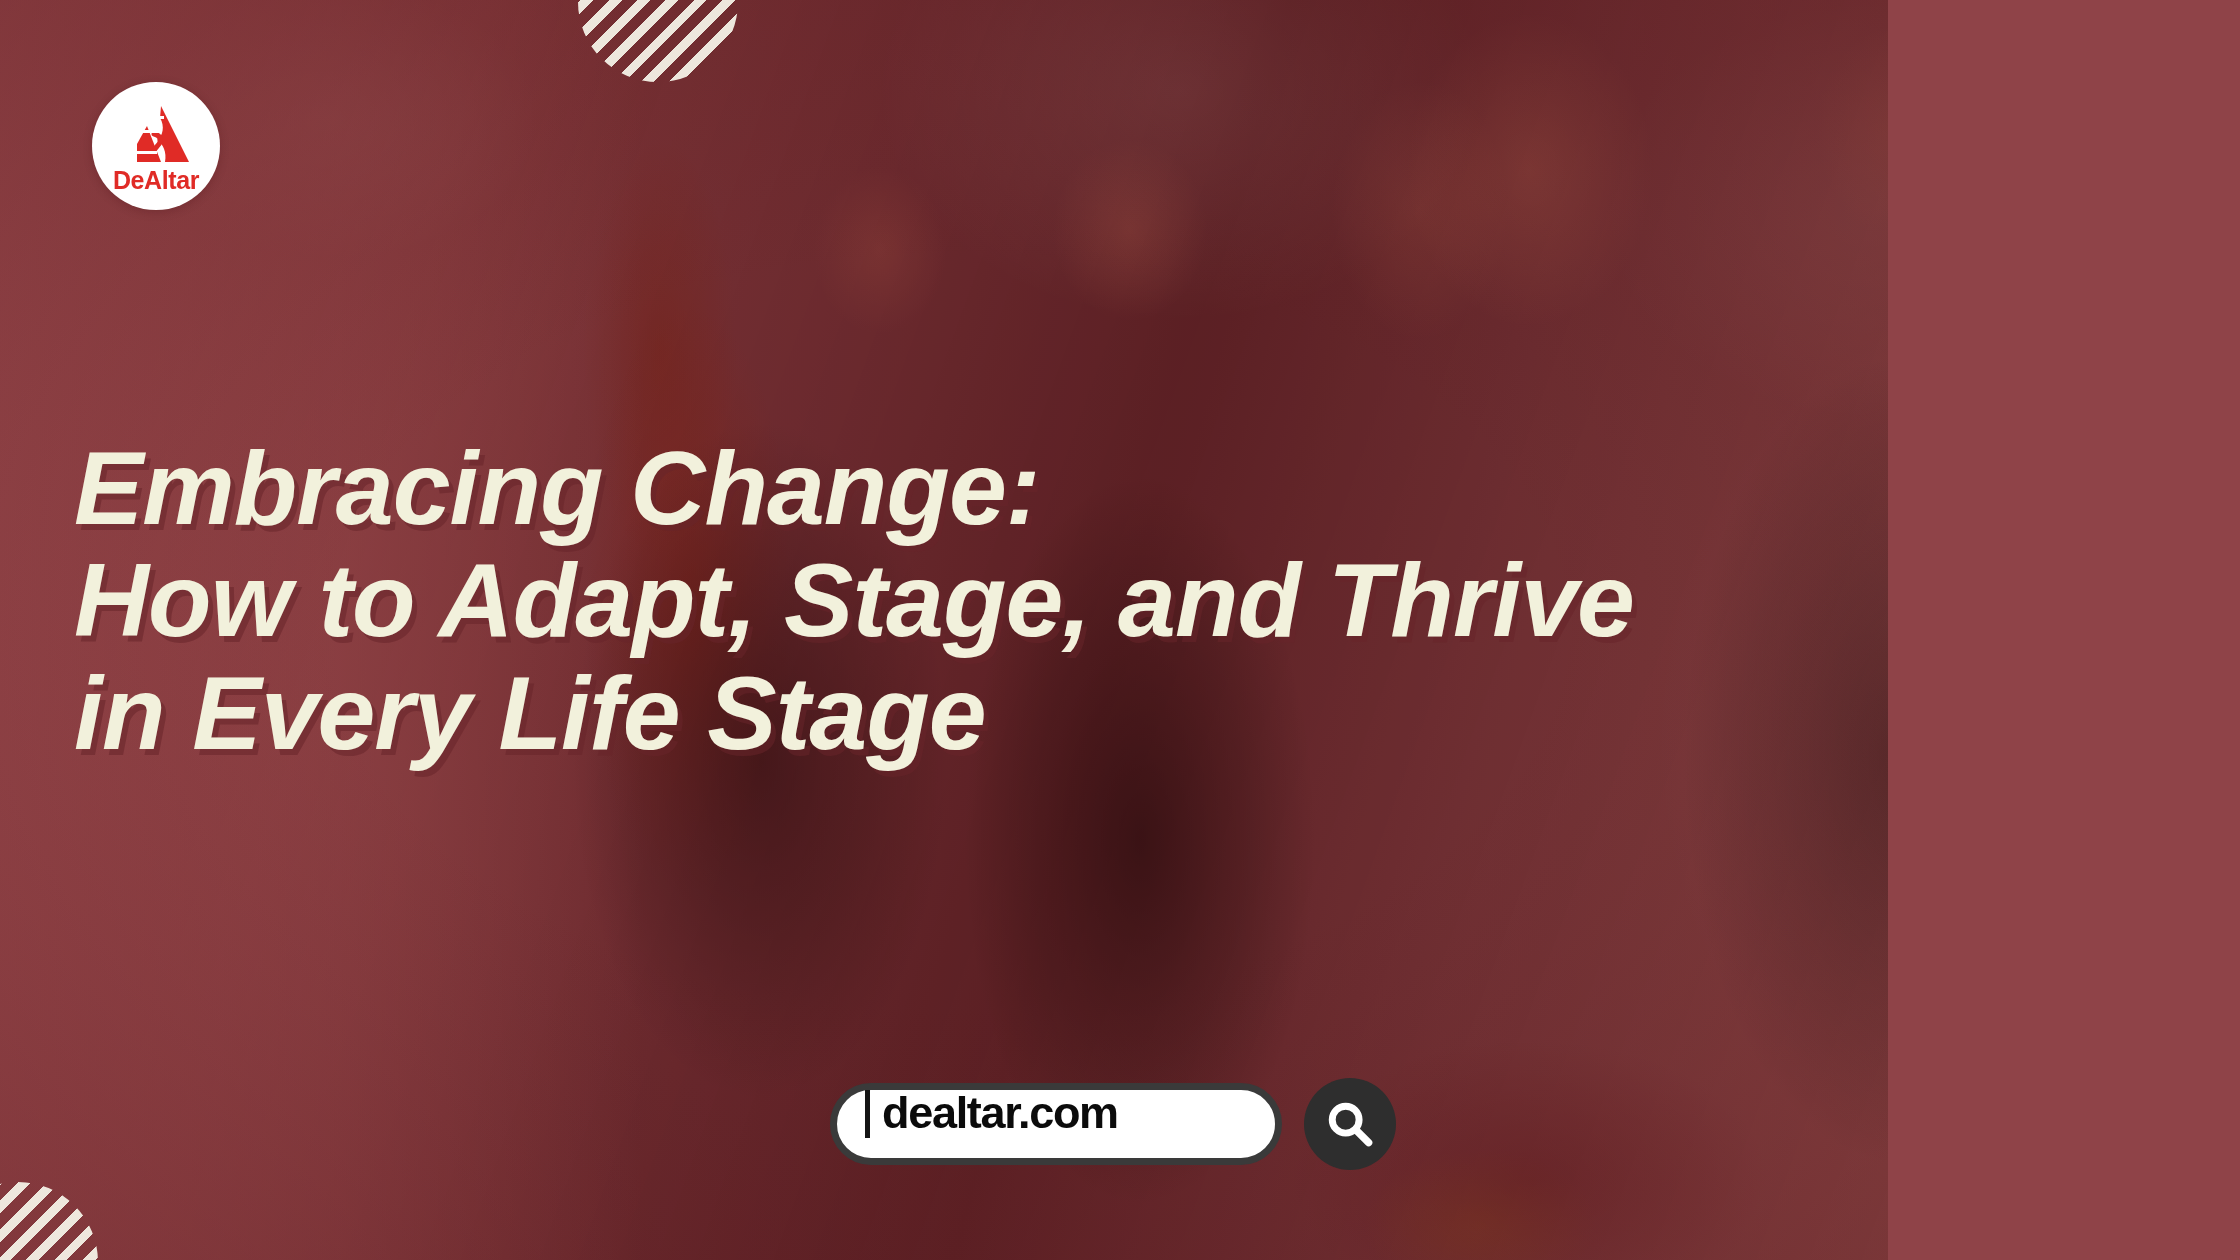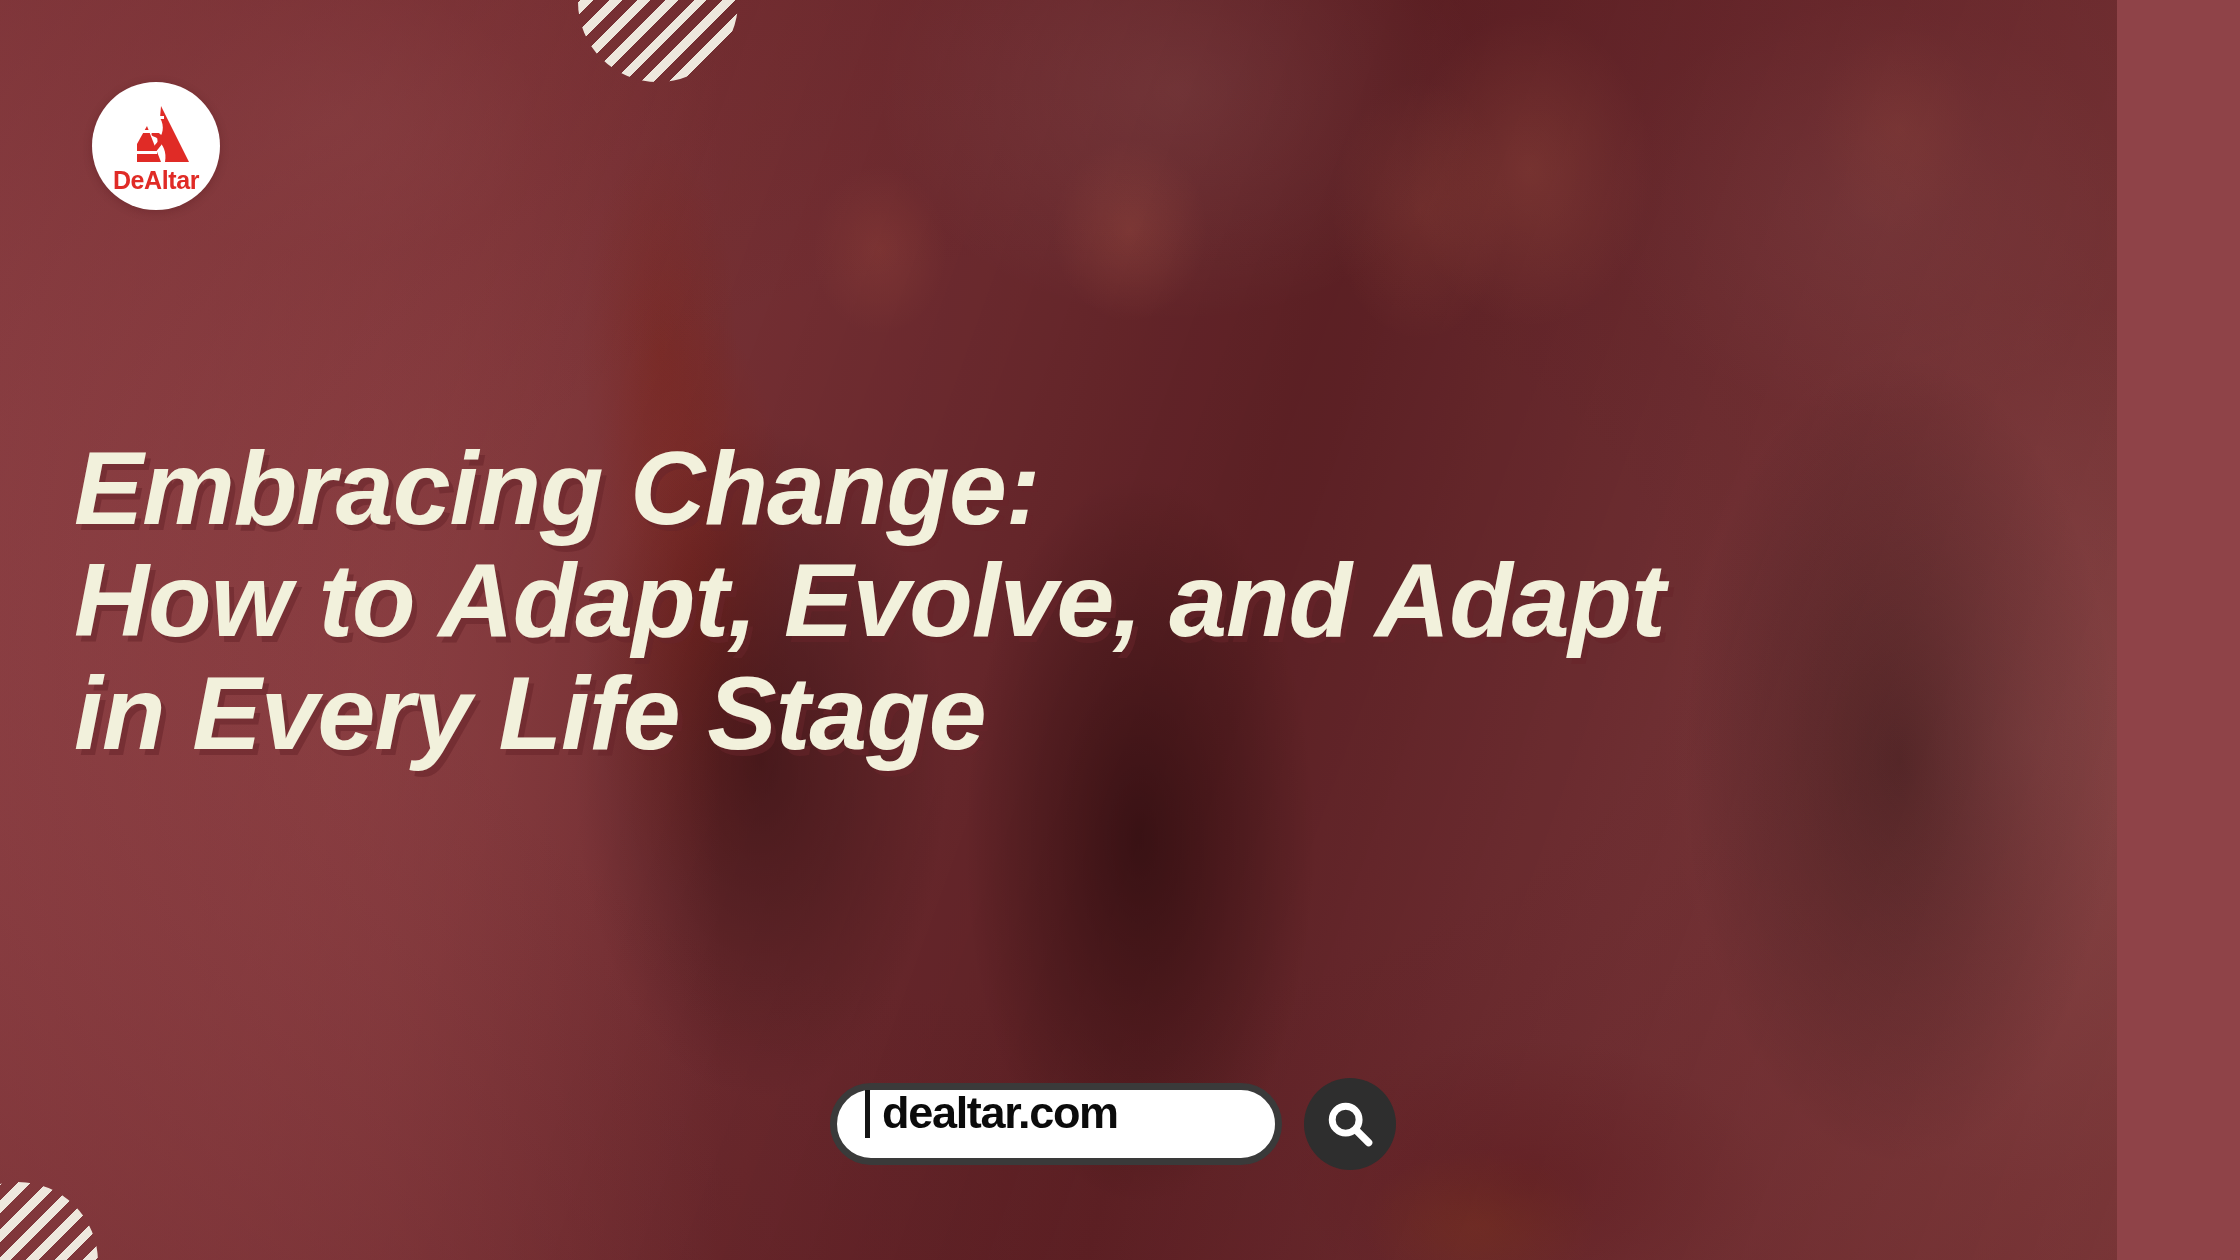--- a/index.html
+++ b/index.html
@@ -6,21 +6,21 @@
   * { margin:0; padding:0; box-sizing:border-box; }
   html, body {
     width:2240px; height:1260px;
     background:#8f4348;
     font-family:"Liberation Sans", sans-serif;
     overflow:hidden;
   }
 
   .banner{
     position:relative;
-    width:2117px; height:1260px;
+    width:1888px; height:1260px;
     overflow:hidden;
     background:#9a4a4e;
   }
 
   
   .photo{
     position:absolute; inset:0;
     background:
       
       radial-gradient(ellipse 300px 200px at 330px 120px, rgba(255,225,215,.13), transparent 70%),
@@ -174,21 +174,21 @@
       <path d="M33 30 C39 31 41 36 38 40 C34 45 30 48 32 54" fill="none" stroke="#e02b26" stroke-width="5" stroke-linecap="round"></path>
       <rect x="22" y="26" width="16" height="3" fill="#ffffff"></rect>
       <rect x="14" y="47" width="22" height="3" fill="#ffffff"></rect>
       <rect x="34" y="12" width="9" height="3" fill="#ffffff"></rect>
     </svg>
     <div class="logo-word">DeAltar</div>
   </div>
 
   <div class="headline">
     <div class="headline-line">Embracing Change:</div>
-    <div class="headline-line">How to Adapt, Evolve, and Adapt</div>
+    <div class="headline-line">How to Adapt, Stage, and Thrive</div>
     <div class="headline-line">in Every Life Stage</div>
   </div>
 
   <div class="searchbar">
     <div class="search-pill">
       <span class="caret"></span>
       <span class="search-text">dealtar.com</span>
     </div>
     <button class="search-btn">
       <svg viewBox="0 0 24 24">

